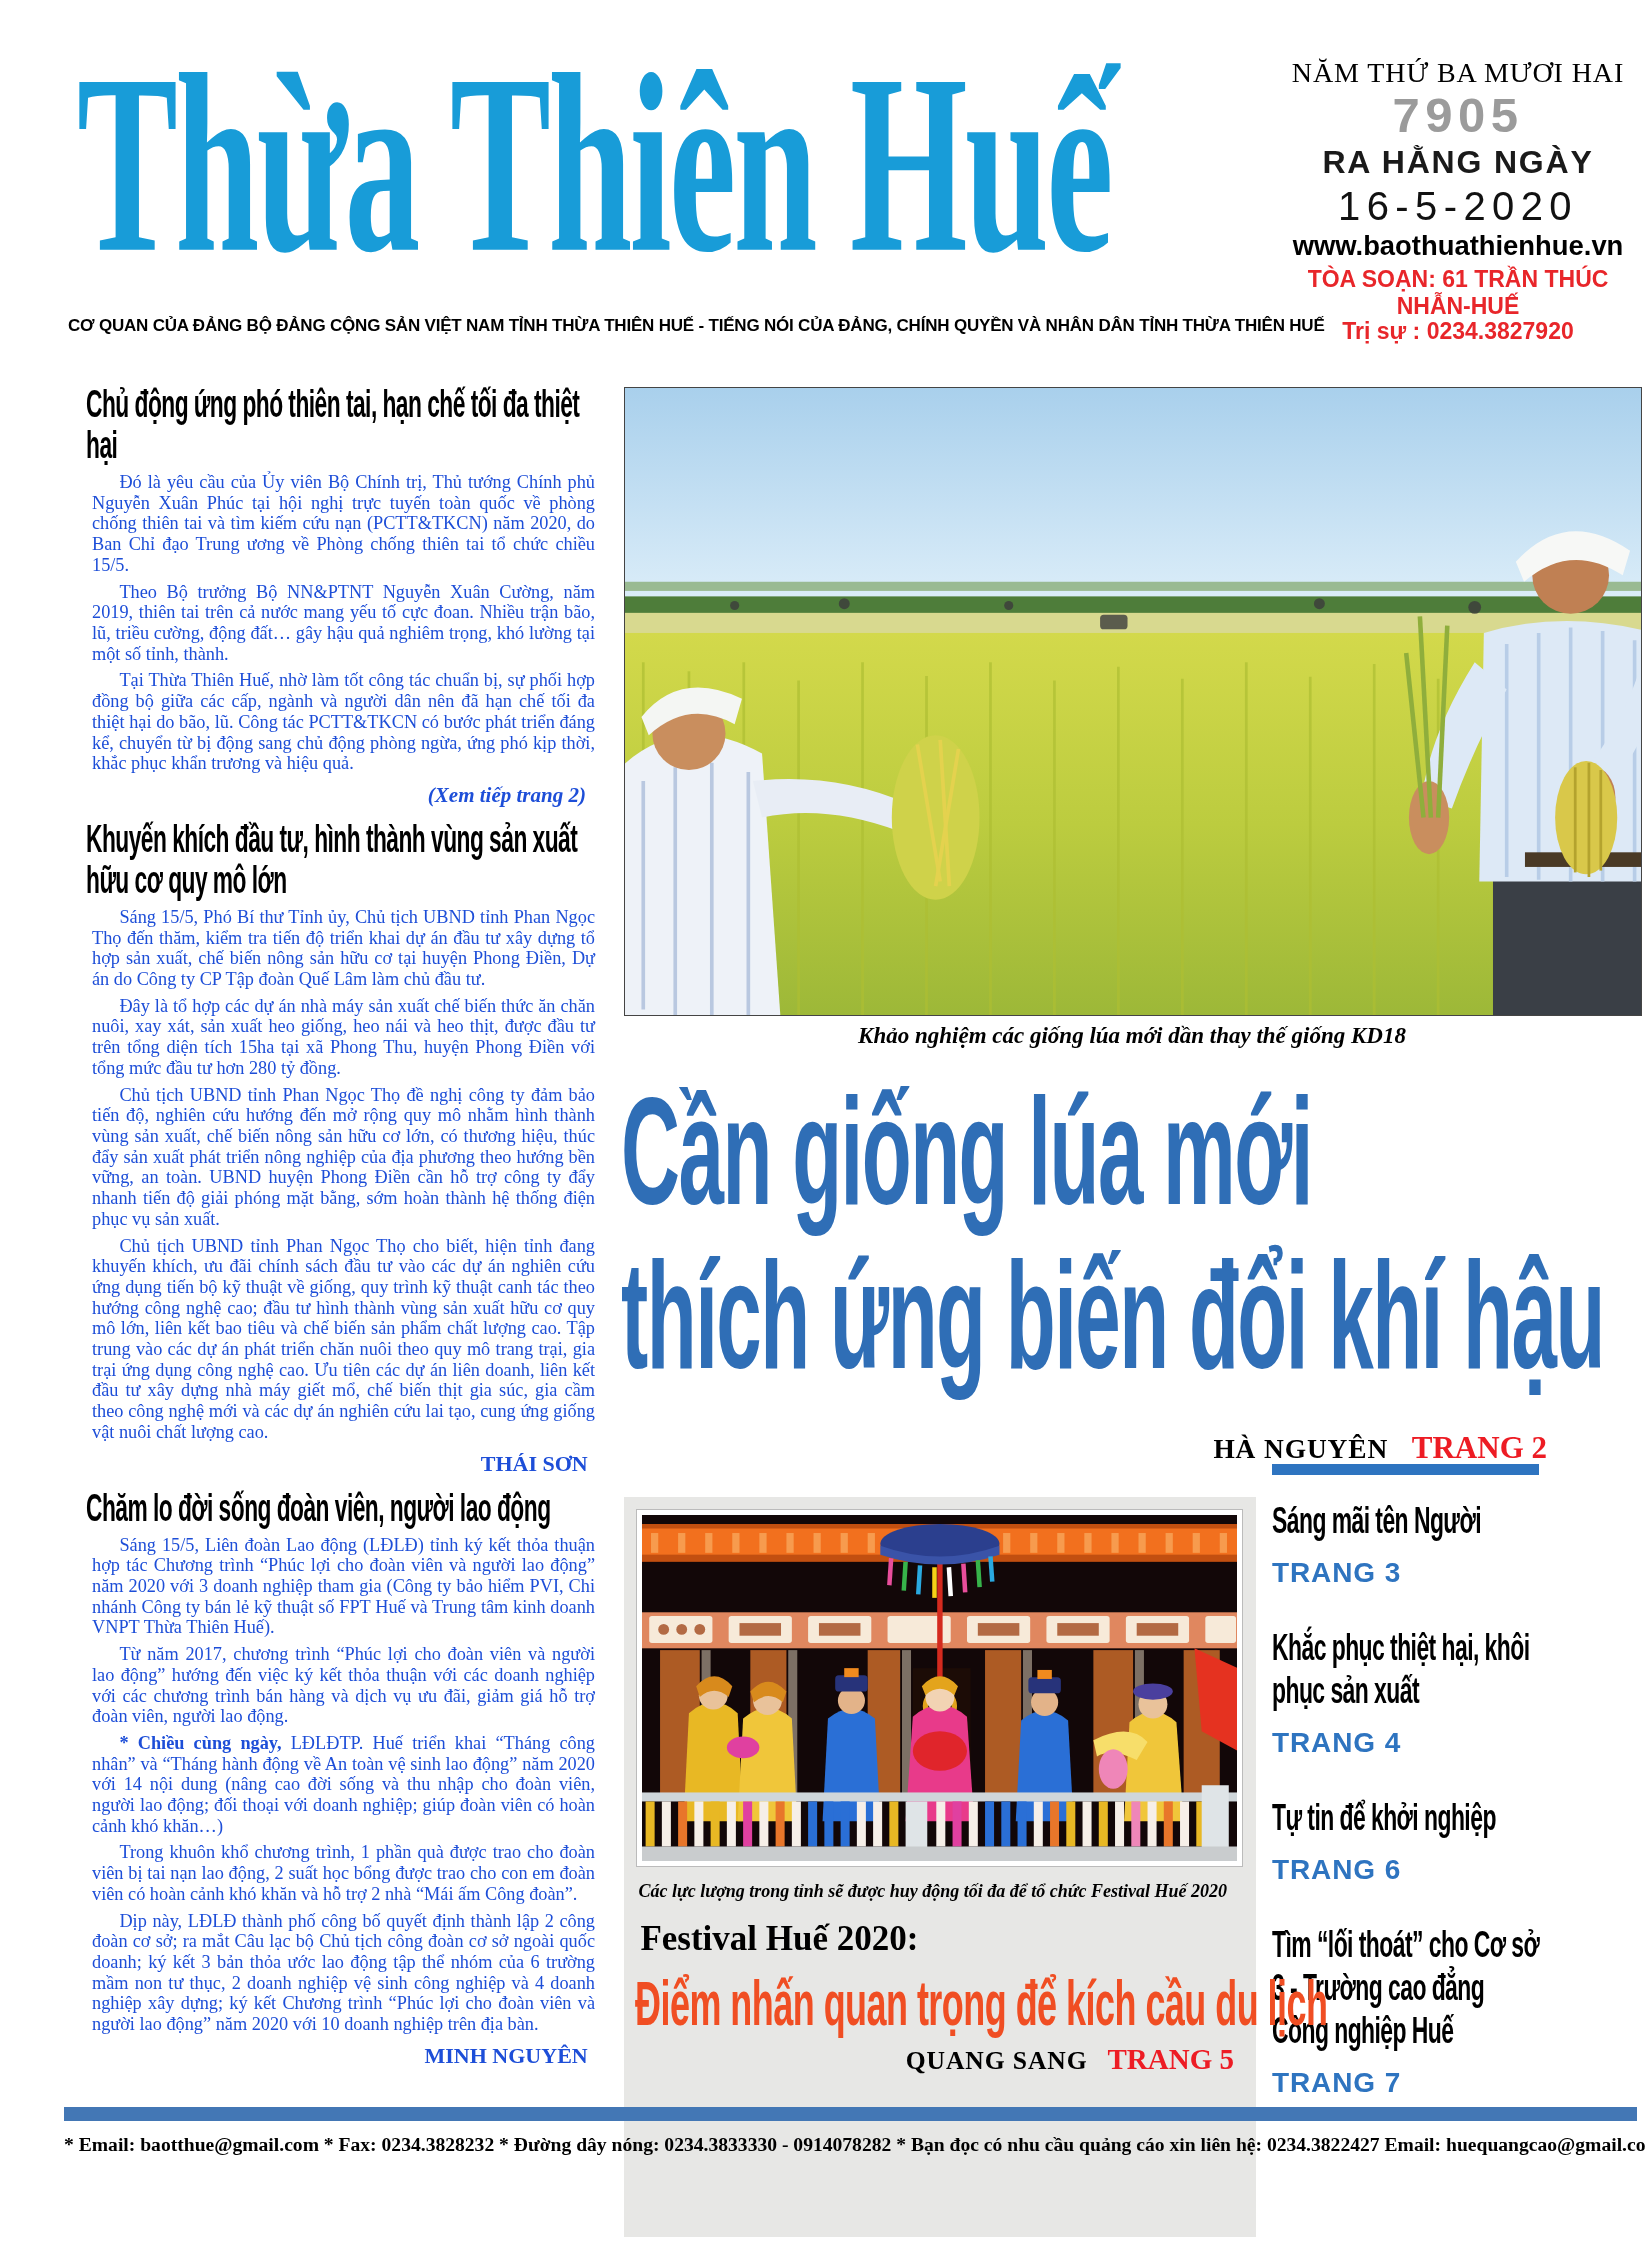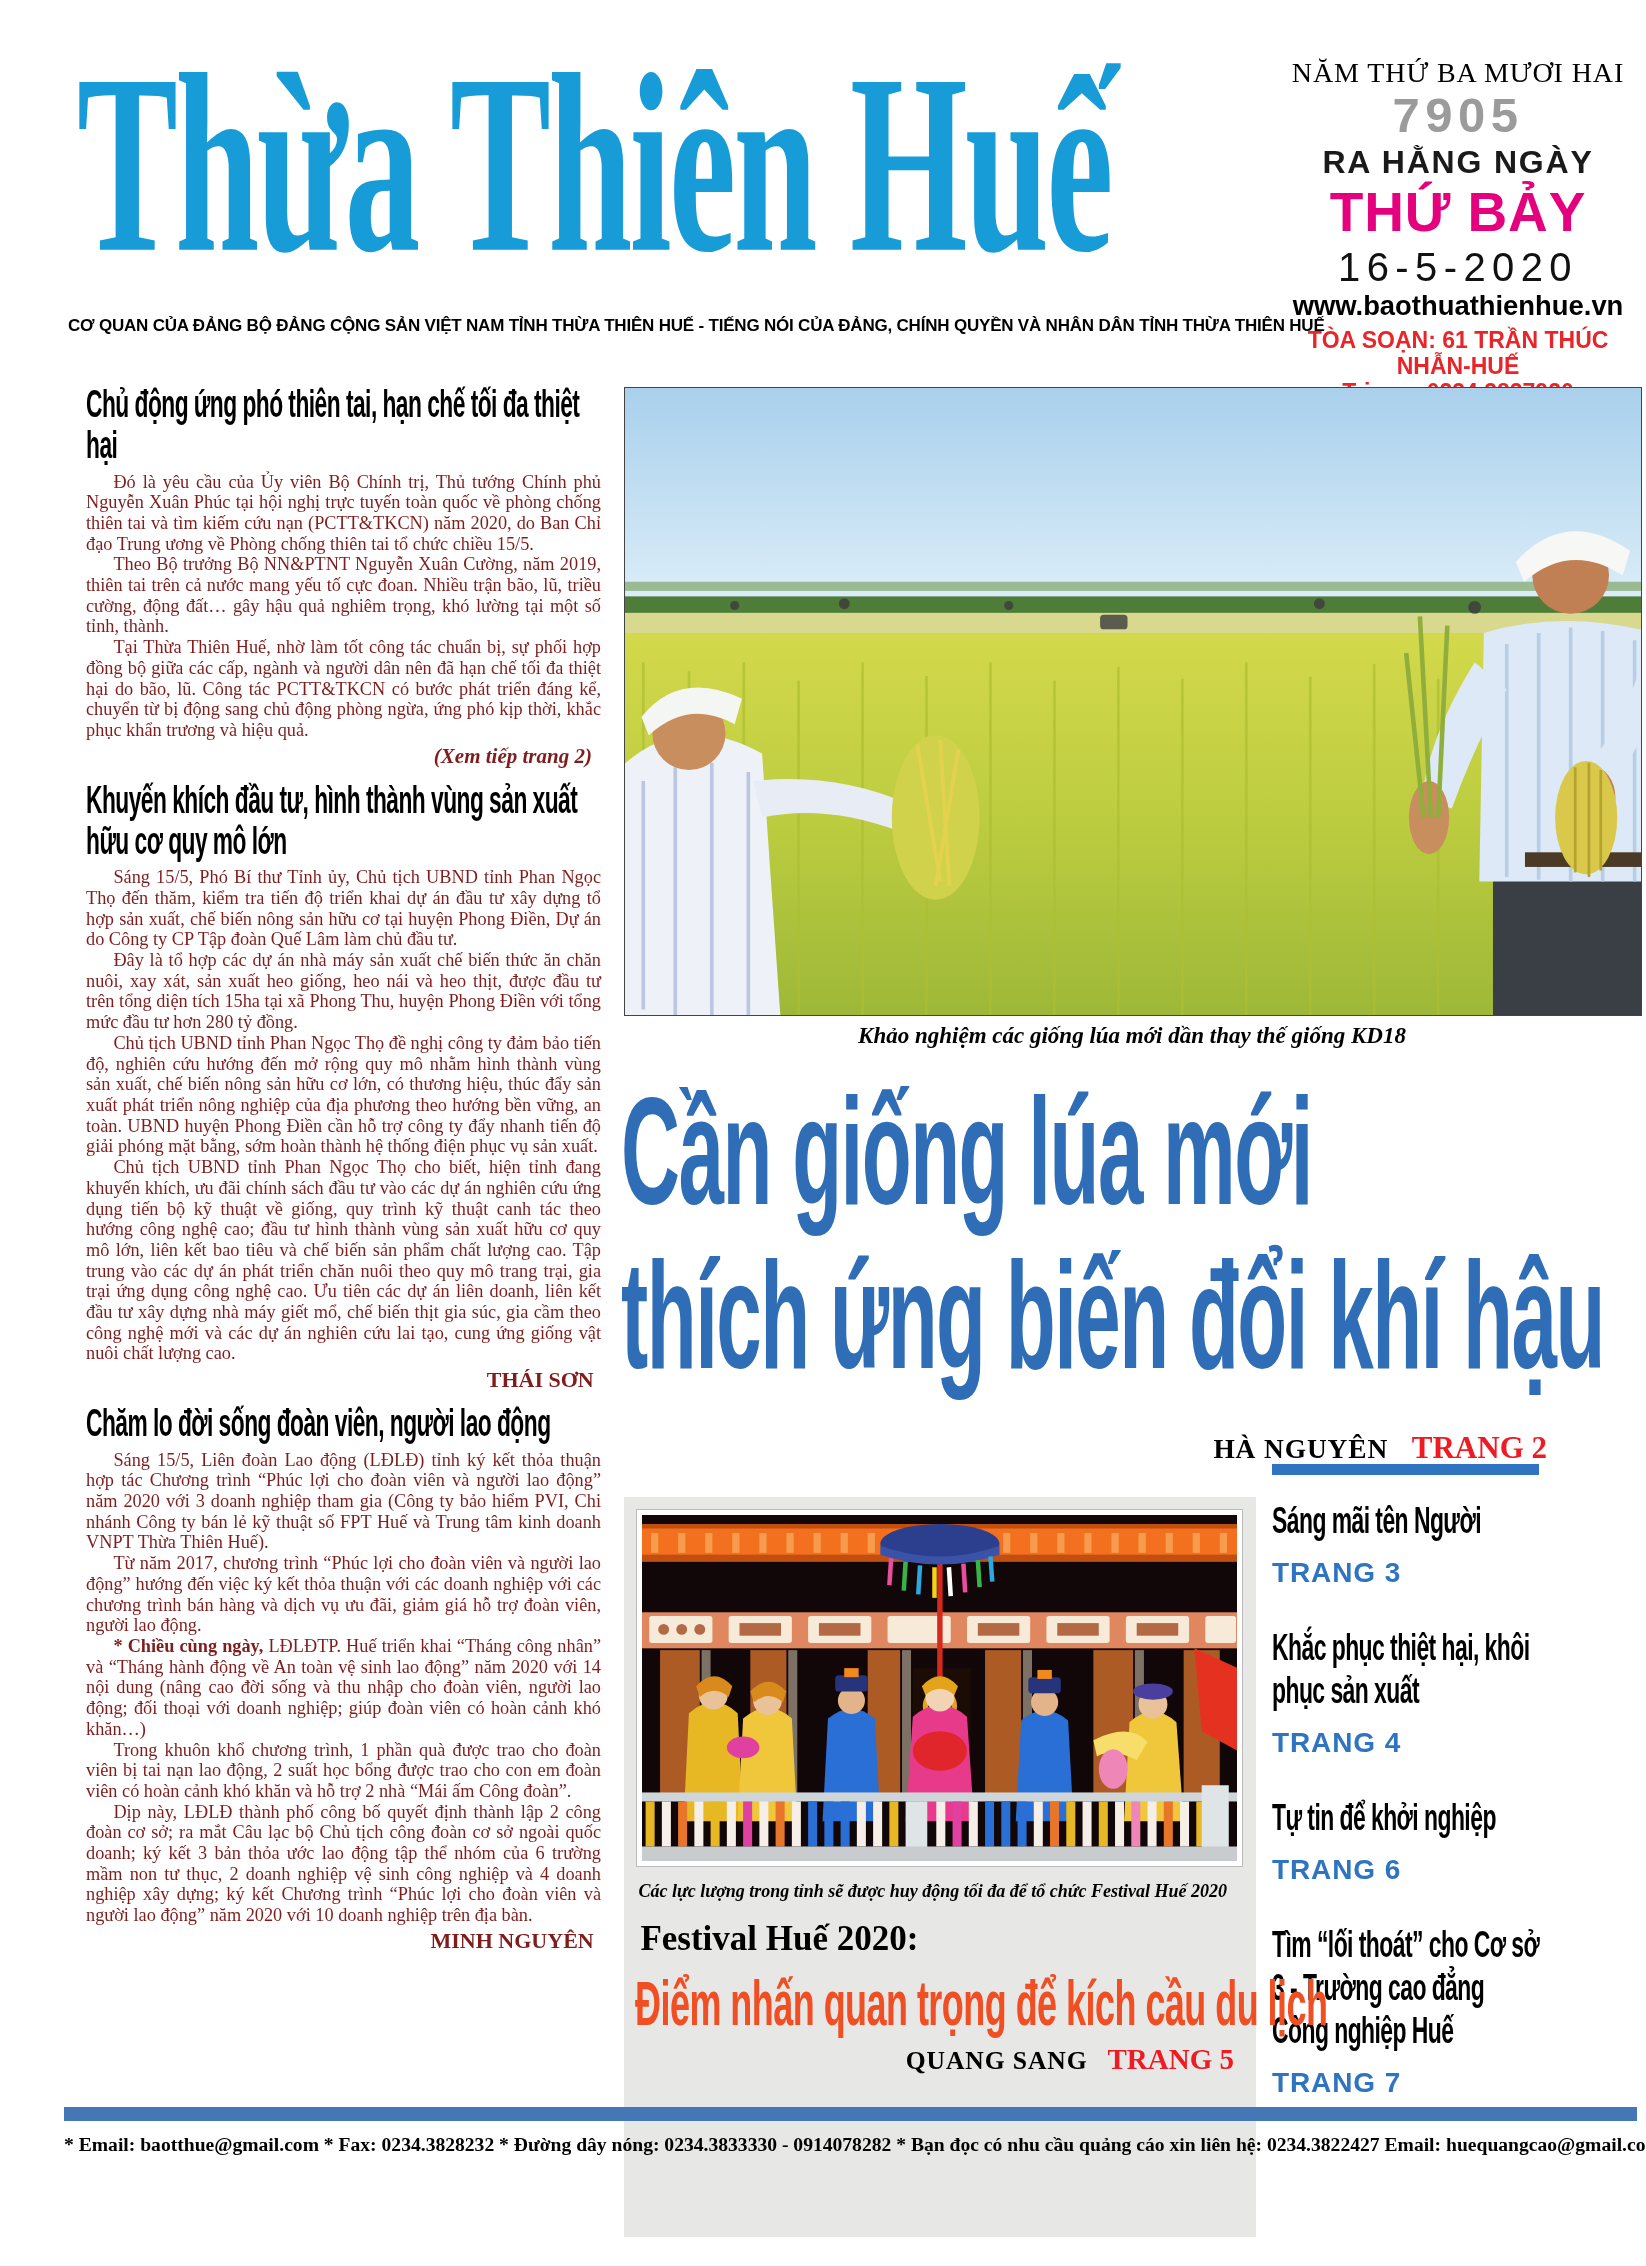--- a/index.html
+++ b/index.html
@@ -34,22 +34,22 @@
 
   
   #left-col{left:86px;top:384px;width:515px;}
   .article h2{
     margin:0 0 5.5px 0;font-family:"Liberation Sans",sans-serif;font-weight:bold;
     font-size:38px;line-height:1.08;letter-spacing:-0.9px;color:#000;
     width:859px;transform:scaleX(0.6);transform-origin:0 0;
   }
   .article{margin-bottom:12.8px;}
   .article p{
-    margin:0;font-size:18.3px;line-height:20.7px;text-align:justify;
-    text-indent:27.4px;color:#7f1d1d;
+    margin:6px;font-size:18.3px;line-height:20.7px;text-align:justify;
+    text-indent:27.4px;color:#1d4ed8;
   }
   .article .note{
     text-align:right;font-weight:bold;font-style:italic;font-size:21px;
     padding:5.5px 9.1px 0 0;text-indent:0;
   }
   .article .byline{
     text-align:right;font-weight:bold;font-size:22px;padding:5.5px 7.3px 0 0;text-indent:0;
   }
 
   
@@ -113,21 +113,20 @@
 <body>
 
 <div class="abs" id="masthead-title">Thừa Thiên Huế</div>
 
 <div class="abs" id="tagline">CƠ QUAN CỦA ĐẢNG BỘ ĐẢNG CỘNG SẢN VIỆT NAM TỈNH THỪA THIÊN HUẾ  -  TIẾNG NÓI CỦA ĐẢNG, CHÍNH QUYỀN VÀ NHÂN DÂN TỈNH THỪA THIÊN HUẾ</div>
 
 <div class="abs" id="infobox">
   <div class="year">NĂM THỨ BA MƯƠI HAI</div>
   <div class="issue">7905</div>
   <div class="freq">RA HẰNG NGÀY</div>
-  <div class="day">THỨ BẢY</div>
   <div class="date">16-5-2020</div>
   <div class="site">www.baothuathienhue.vn</div>
   <div class="addr">TÒA SOẠN: 61 TRẦN THÚC NHẪN-HUẾ</div>
   <div class="phone">Trị sự : 0234.3827920</div>
 </div>
 
 <div class="abs" id="left-col">
 
   <div class="article">
     <h2>Chủ động ứng phó thiên tai, hạn chế tối đa thiệt hại</h2>

